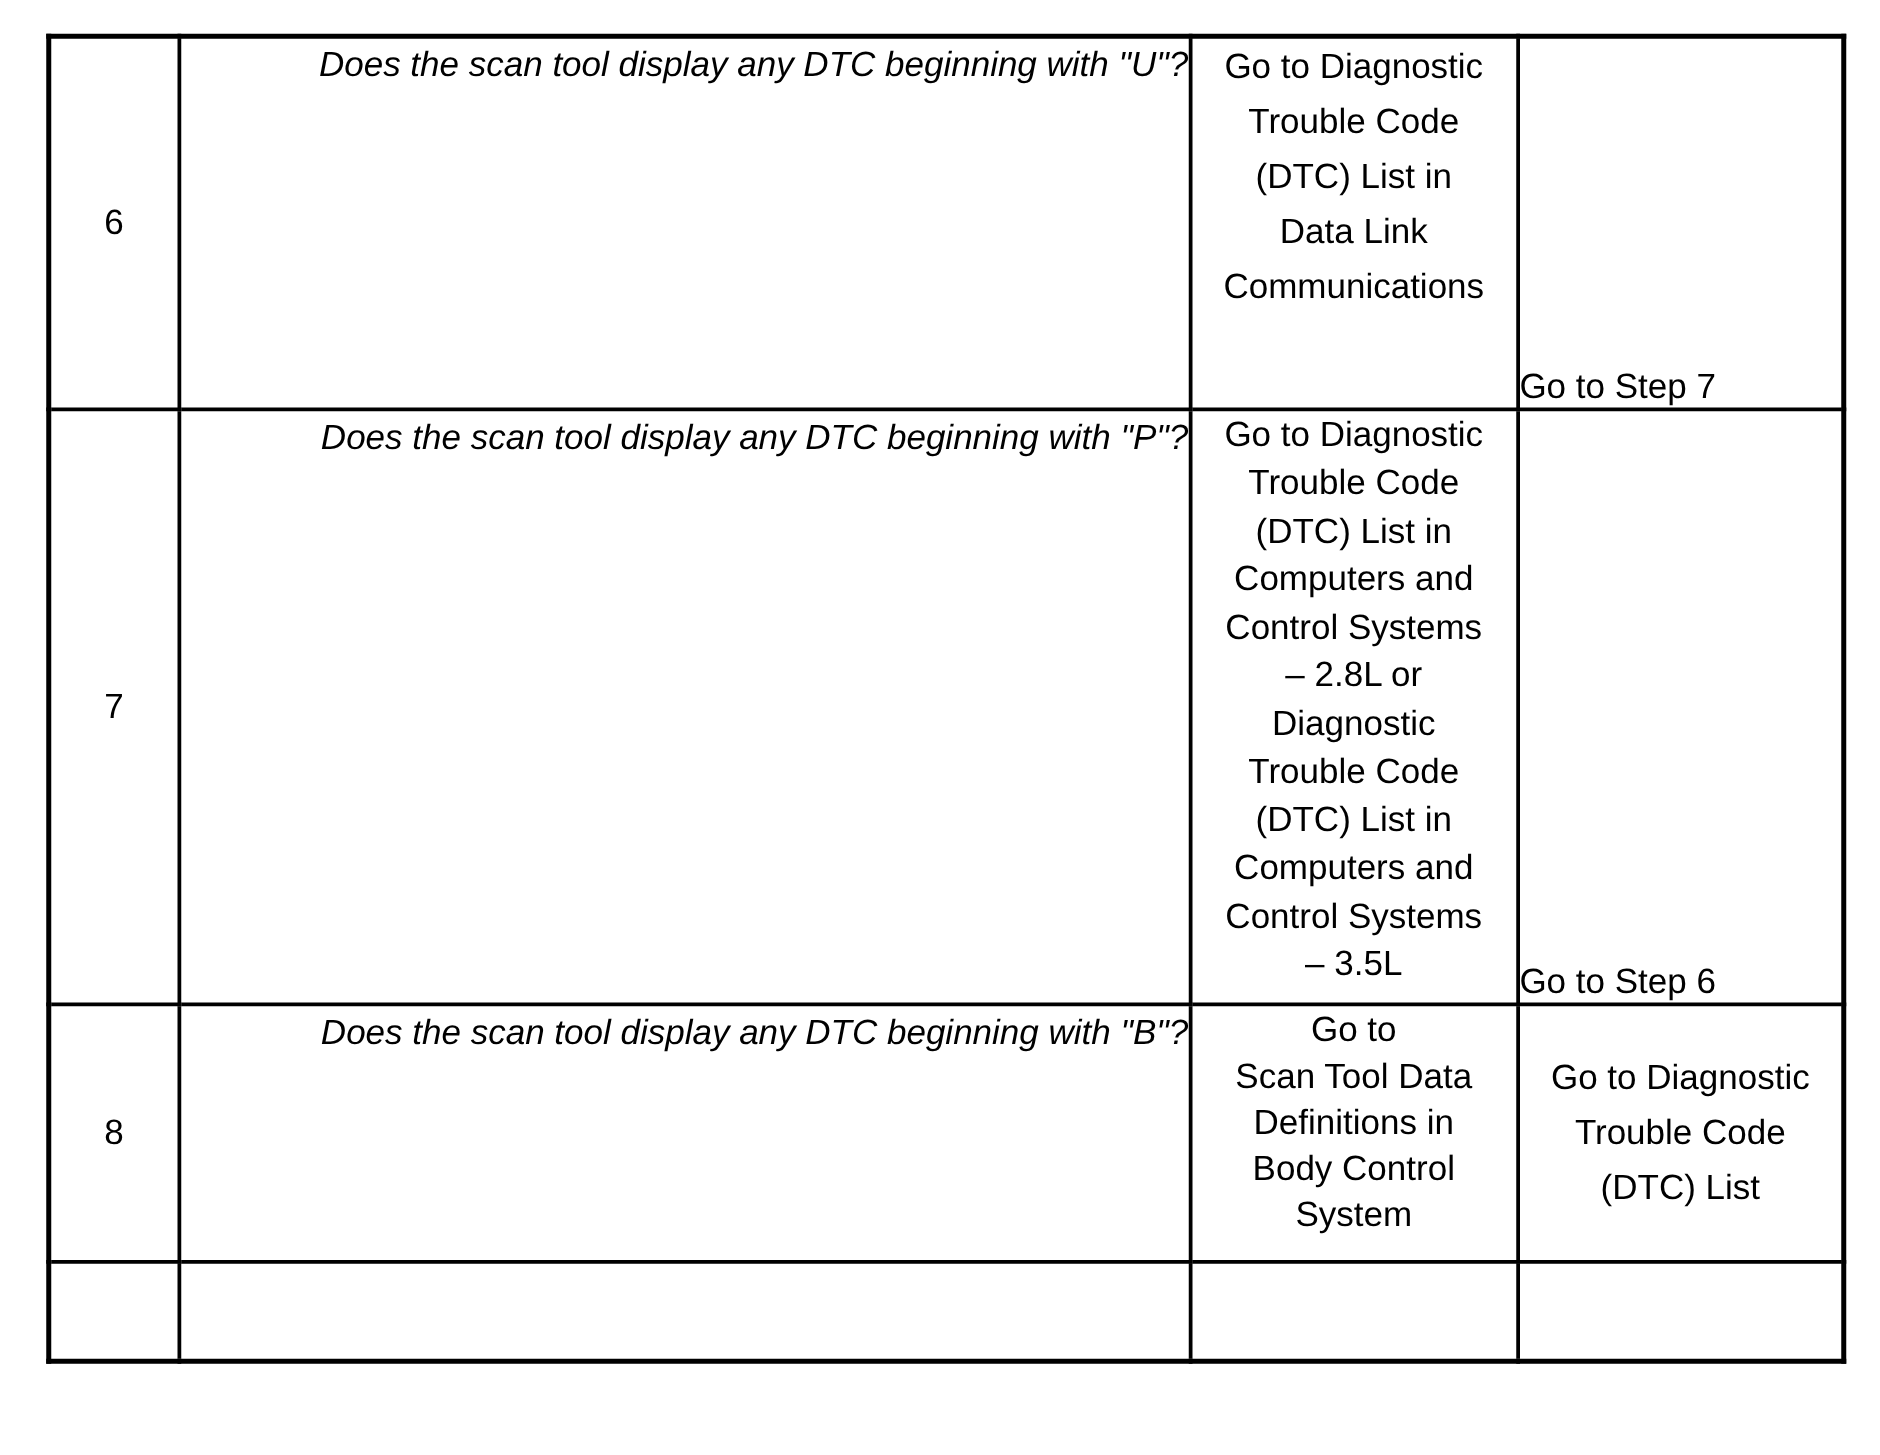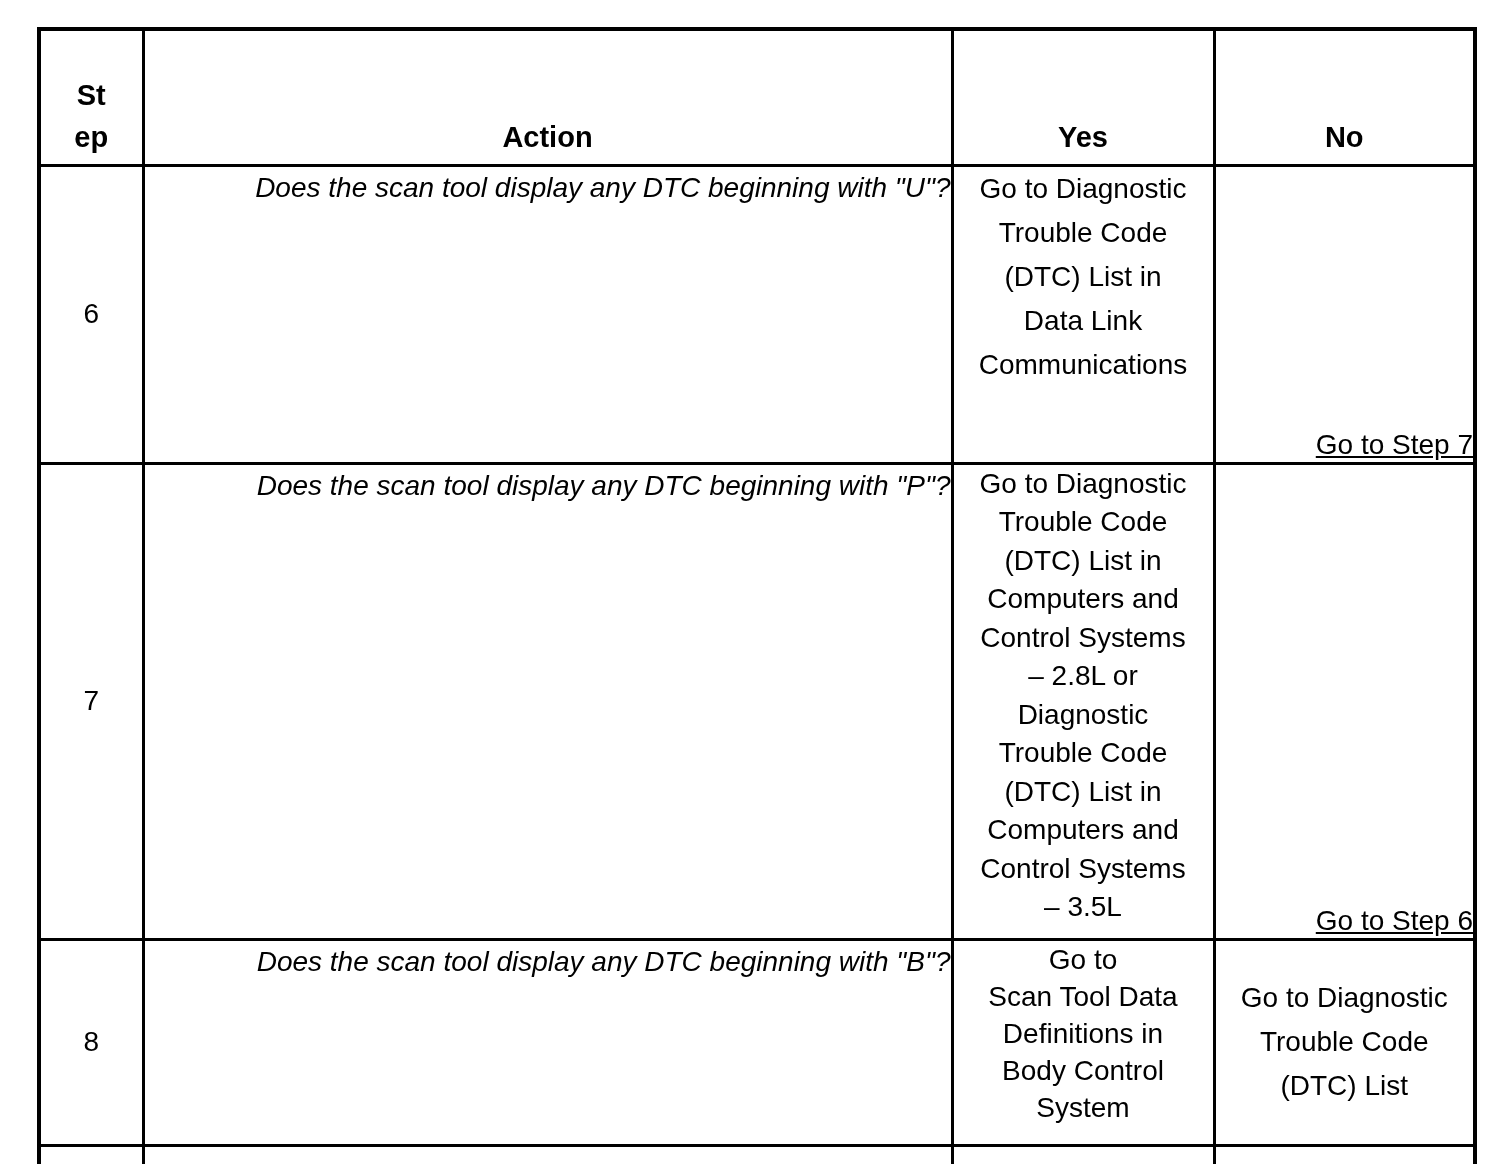--- a/index.html
+++ b/index.html
@@ -64,24 +64,23 @@
   td.yes-cell {
     vertical-align: top;
     text-align: center;
     white-space: pre-line;
   }
   td.yes-r6 { line-height: 44px; padding-top: 9px; }
   td.yes-r7 { line-height: 38.5px; padding-top: 4px; }
   td.yes-r8 { line-height: 37px; padding-top: 6px; margin-left: 32px; }
   td.no-cell-bottom {
     vertical-align: bottom;
-    text-align: right;
+    text-align: left;
     padding-bottom: 19px;
     line-height: 34px;
-    text-decoration: underline;
   }
   td.no-cell-middle {
     vertical-align: middle;
     text-align: center;
     white-space: pre-line;
     line-height: 44px;
     padding-top: 24px;
   }
 </style>
 </head>
@@ -89,27 +88,20 @@
 
 <div id="page">
   <table class="diag">
     <colgroup>
       <col style="width:104px">
       <col style="width:809px">
       <col style="width:262px">
       <col style="width:261px">
     </colgroup>
     <tbody>
-        <tr class="hdr">
-      <th class="step-hdr">St
-ep</th>
-      <th>Action</th>
-      <th>Yes</th>
-      <th>No</th>
-    </tr>
     <tr class="r6">
       <td class="step-cell">6</td>
       <td class="action-cell">Does the scan tool display any DTC beginning with "U"?</td>
       <td class="yes-cell yes-r6">Go to Diagnostic
 Trouble Code
 (DTC) List in
 Data Link
 Communications</td>
       <td class="no-cell-bottom">Go to Step 7</td>
     </tr>

